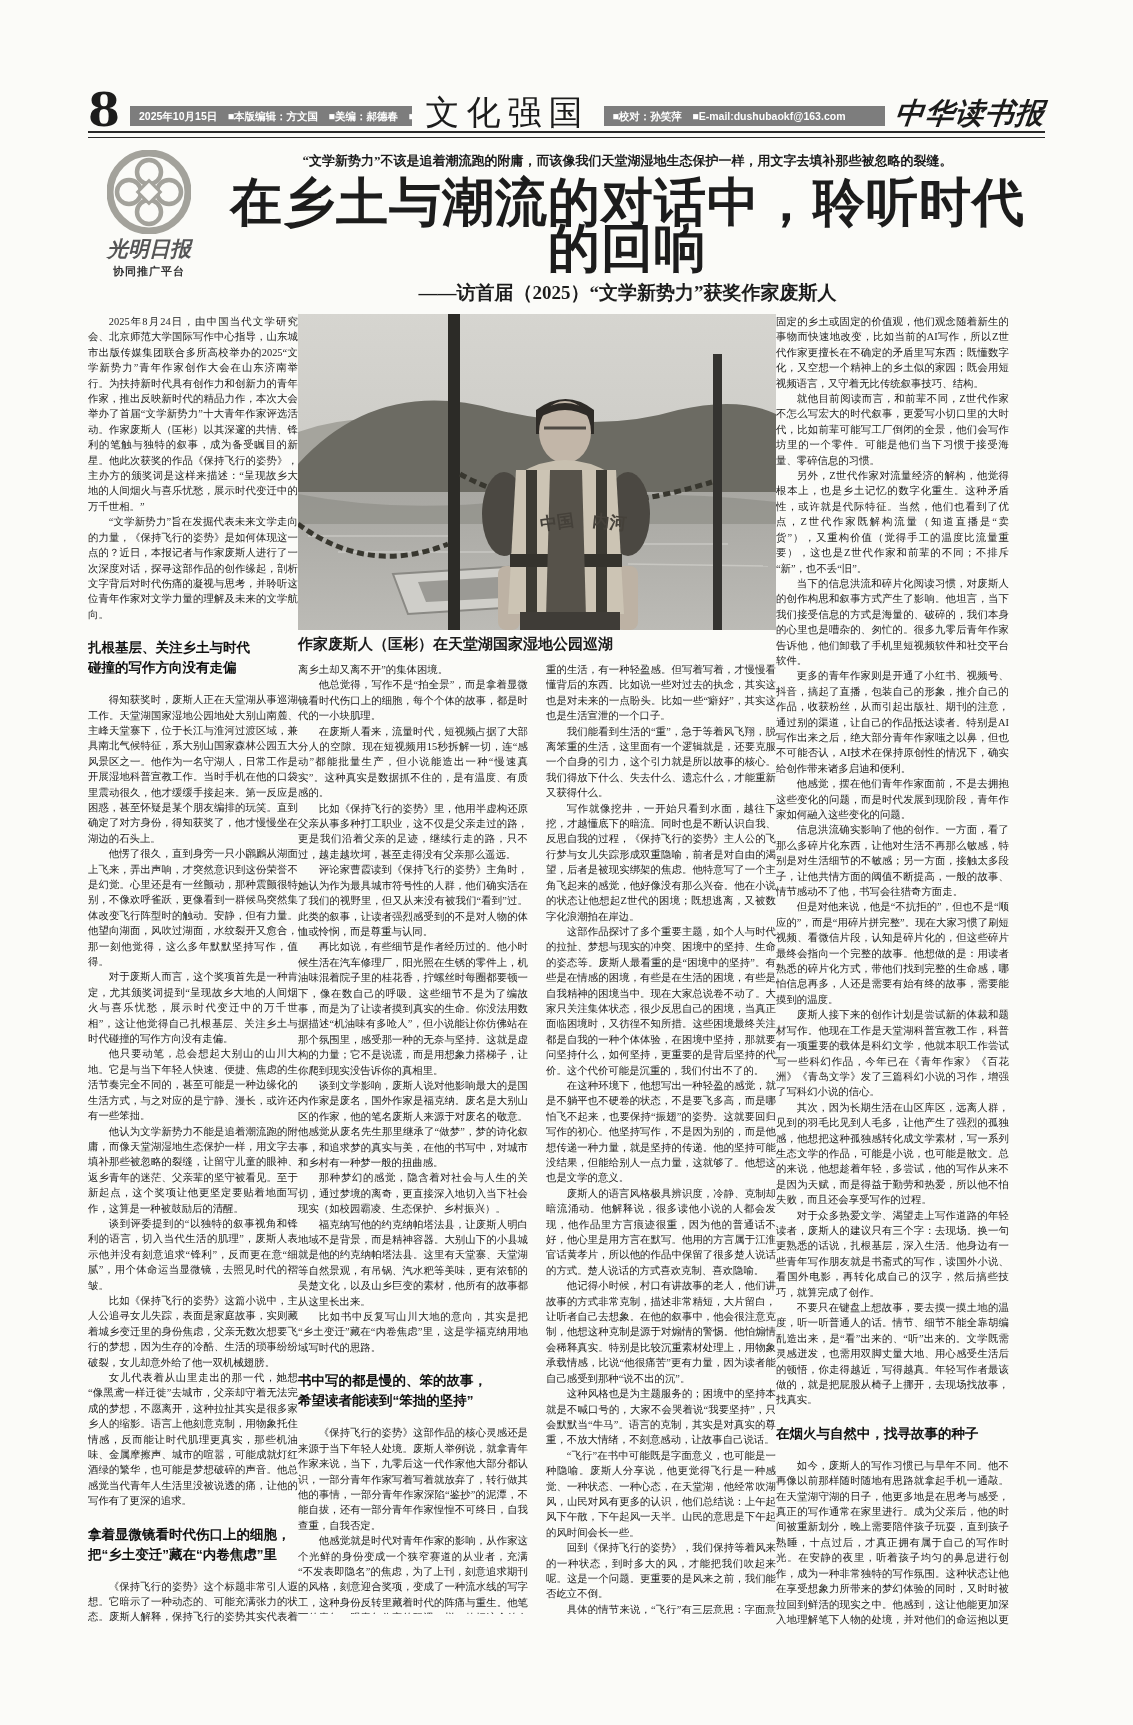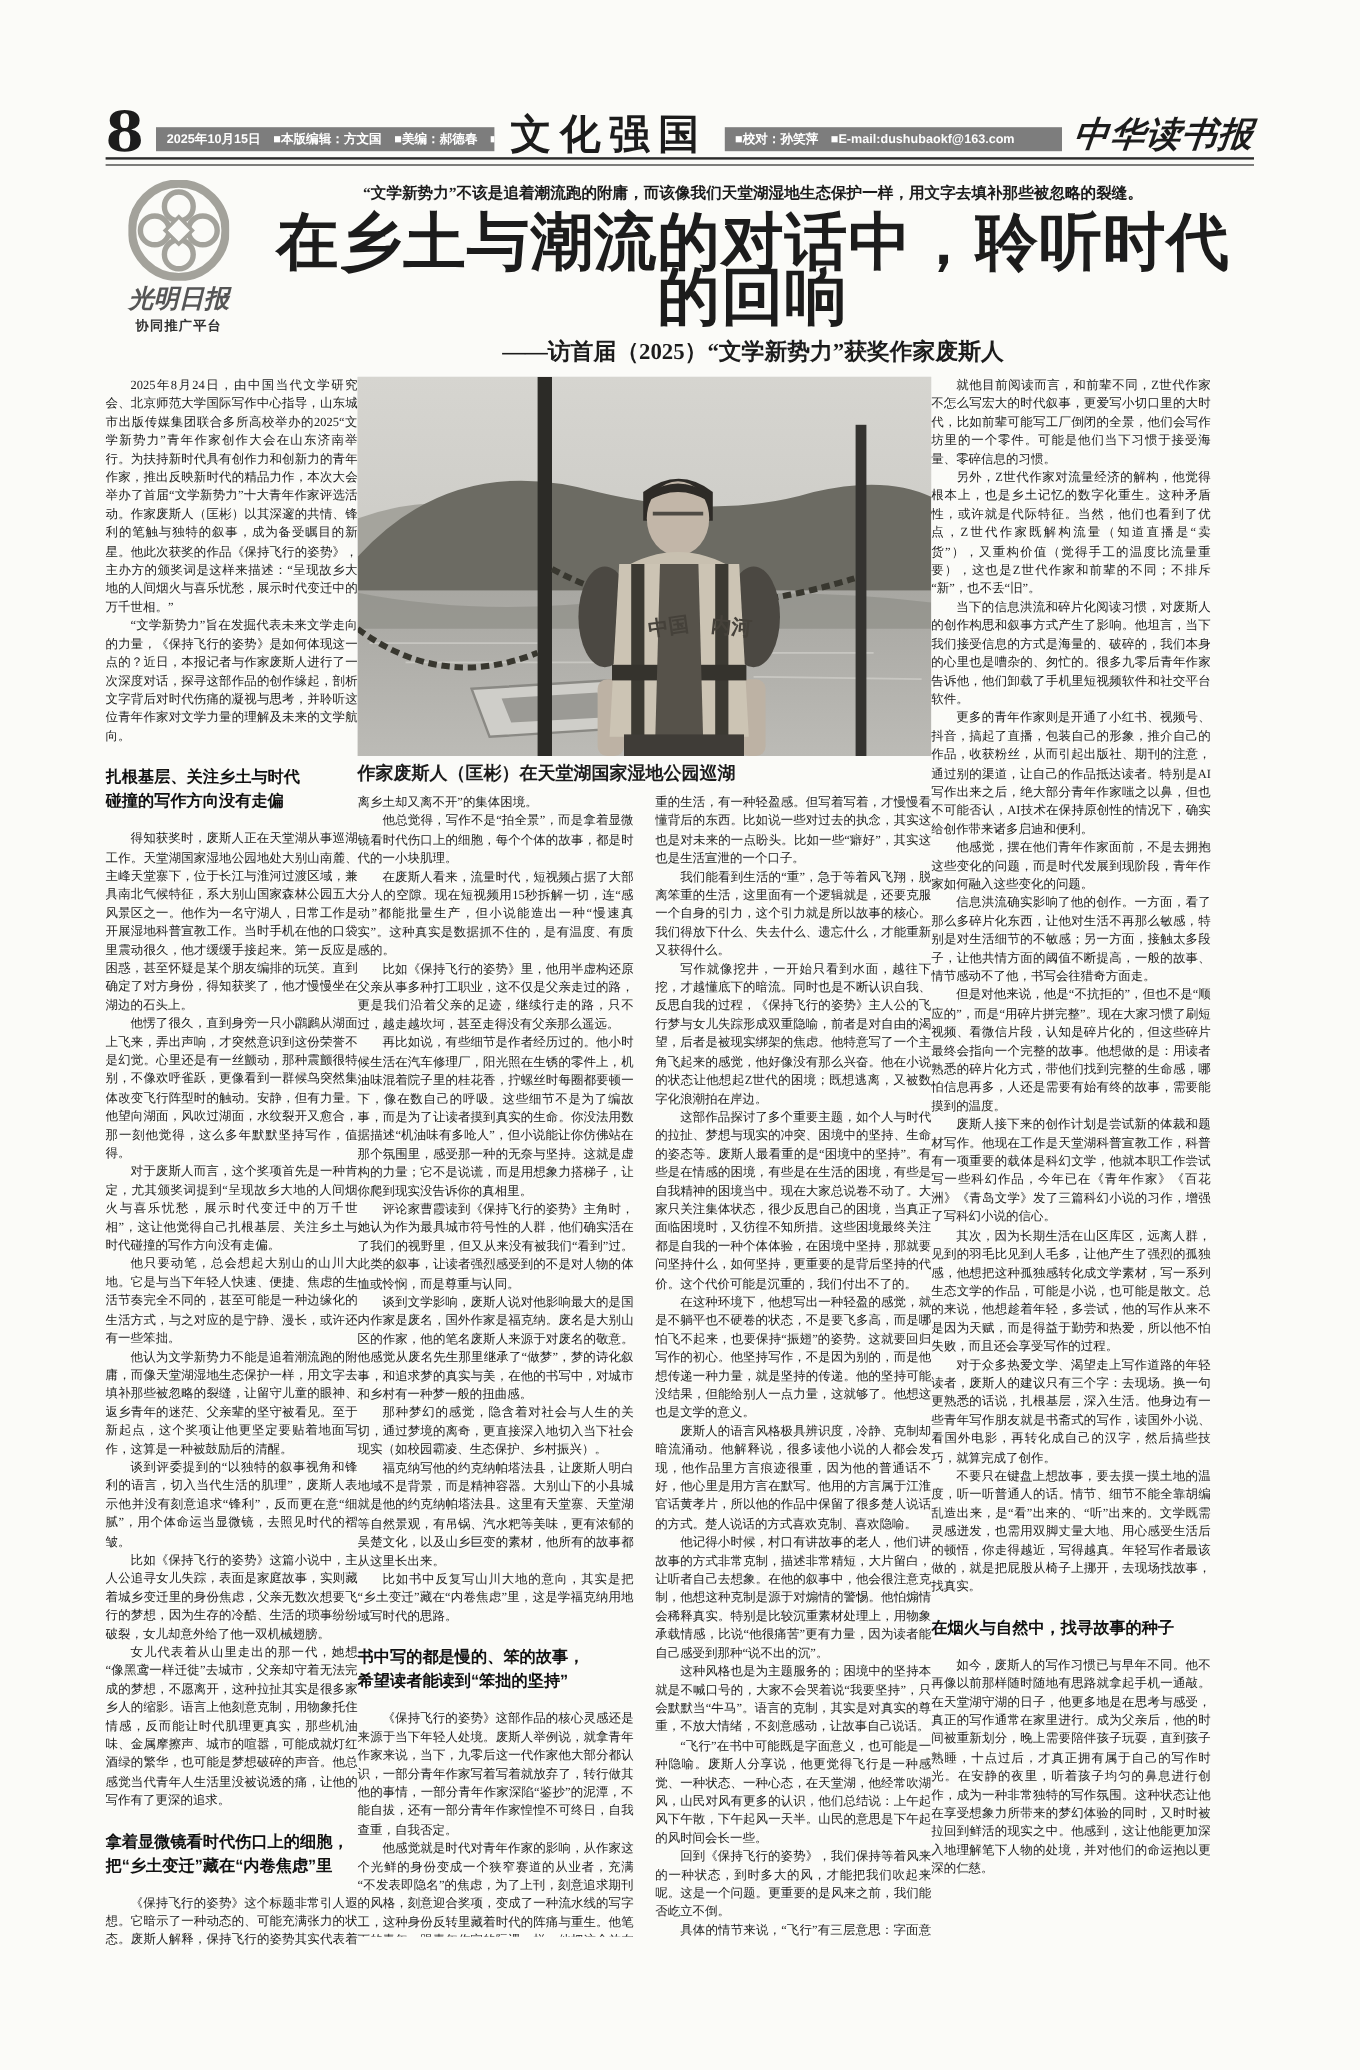--- a/index.html
+++ b/index.html
@@ -7,21 +7,21 @@
         box-sizing:border-box;padding:88px 88px 0 88px;color:#1c1c1c;
         font-family:"Liberation Serif","DejaVu Serif",serif;overflow:hidden;}
   
   .hdr{display:flex;align-items:flex-end;gap:10px;height:40px;}
   .pagenum{font-size:46px;font-weight:bold;line-height:36px;font-family:"DejaVu Serif",serif;}
   .bar{background:#7d7d7d;color:#fff;font-family:"Liberation Sans","DejaVu Sans",sans-serif;
        font-size:10.5px;font-weight:bold;height:20px;line-height:20px;padding:0 9px;
        white-space:nowrap;overflow:hidden;margin-bottom:2px;}
   .bar-left{flex:1;}
   .bar-right{flex:1;text-align:left;}
-  .section-title{font-size:34px;font-weight:700;letter-spacing:7px;line-height:34px;
+  .section-title{font-size:34px;font-weight:400;letter-spacing:7px;line-height:34px;
        font-family:"Liberation Serif",serif;margin:0 4px -2px 4px;white-space:nowrap;}
   .masthead{font-size:29px;font-weight:bold;font-style:italic;transform:skewX(-6deg);
        white-space:nowrap;line-height:30px;letter-spacing:1px;}
   .hdr-rule{margin-top:3px;height:4px;border-top:2px solid #2a2a2a;border-bottom:1px solid #2a2a2a;}
   
   .headblock{display:flex;margin-top:10px;height:158px;}
   .promo{width:122px;flex:0 0 122px;text-align:center;}
   .emblem{width:84px;height:84px;margin:2px auto 4px auto;}
   .promo-title{font-size:21px;font-weight:bold;font-style:italic;line-height:23px;color:#555;}
   .promo-sub{font-size:11px;font-weight:bold;letter-spacing:1px;margin-top:3px;color:#333;
@@ -157,22 +157,22 @@
           </g>
         </svg>
       </div>
       <div class="caption">作家废斯人（匡彬）在天堂湖国家湿地公园巡湖</div>
       <div class="center-cols">
         <div class="col col2">
             <p class="body-p noind">离乡土却又离不开”的集体困境。</p>
             <p class="body-p">他总觉得，写作不是“拍全景”，而是拿着显微镜看时代伤口上的细胞，每个个体的故事，都是时代的一小块肌理。</p>
             <p class="body-p">在废斯人看来，流量时代，短视频占据了大部分人的空隙。现在短视频用15秒拆解一切，连“感动”都能批量生产，但小说能造出一种“慢速真实”。这种真实是数据抓不住的，是有温度、有质感的。</p>
             <p class="body-p">比如《保持飞行的姿势》里，他用半虚构还原父亲从事多种打工职业，这不仅是父亲走过的路，更是我们沿着父亲的足迹，继续行走的路，只不过，越走越坎坷，甚至走得没有父亲那么遥远。</p>
+            <p class="body-p">评论家曹霞读到《保持飞行的姿势》主角时，她认为作为最具城市符号性的人群，他们确实活在了我们的视野里，但又从来没有被我们“看到”过。此类的叙事，让读者强烈感受到的不是对人物的体恤或怜悯，而是尊重与认同。</p>
             <p class="body-p">再比如说，有些细节是作者经历过的。他小时候生活在汽车修理厂，阳光照在生锈的零件上，机油味混着院子里的桂花香，拧螺丝时每圈都要顿一下，像在数自己的呼吸。这些细节不是为了编故事，而是为了让读者摸到真实的生命。你没法用数据描述“机油味有多呛人”，但小说能让你仿佛站在那个氛围里，感受那一种的无奈与坚持。这就是虚构的力量；它不是说谎，而是用想象力搭梯子，让你爬到现实没告诉你的真相里。</p>
-            <p class="body-p">评论家曹霞读到《保持飞行的姿势》主角时，她认为作为最具城市符号性的人群，他们确实活在了我们的视野里，但又从来没有被我们“看到”过。此类的叙事，让读者强烈感受到的不是对人物的体恤或怜悯，而是尊重与认同。</p>
             <p class="body-p">谈到文学影响，废斯人说对他影响最大的是国内作家是废名，国外作家是福克纳。废名是大别山区的作家，他的笔名废斯人来源于对废名的敬意。他感觉从废名先生那里继承了“做梦”，梦的诗化叙事，和追求梦的真实与美，在他的书写中，对城市和乡村有一种梦一般的扭曲感。</p>
             <p class="body-p">那种梦幻的感觉，隐含着对社会与人生的关切，通过梦境的离奇，更直接深入地切入当下社会现实（如校园霸凌、生态保护、乡村振兴）。</p>
             <p class="body-p">福克纳写他的约克纳帕塔法县，让废斯人明白地域不是背景，而是精神容器。大别山下的小县城就是他的约克纳帕塔法县。这里有天堂寨、天堂湖等自然景观，有吊锅、汽水粑等美味，更有浓郁的吴楚文化，以及山乡巨变的素材，他所有的故事都从这里长出来。</p>
             <p class="body-p">比如书中反复写山川大地的意向，其实是把“乡土变迁”藏在“内卷焦虑”里，这是学福克纳用地域写时代的思路。</p>
             <h3 class="col-heading">书中写的都是慢的、笨的故事，<br>希望读者能读到“笨拙的坚持”</h3>
             <p class="body-p">《保持飞行的姿势》这部作品的核心灵感还是来源于当下年轻人处境。废斯人举例说，就拿青年作家来说，当下，九零后这一代作家他大部分都认识，一部分青年作家写着写着就放弃了，转行做其他的事情，一部分青年作家深陷“鉴抄”的泥潭，不能自拔，还有一部分青年作家惶惶不可终日，自我查重，自我否定。</p>
             <p class="body-p">他感觉就是时代对青年作家的影响，从作家这个光鲜的身份变成一个狭窄赛道的从业者，充满“不发表即隐名”的焦虑，为了上刊，刻意追求期刊的风格，刻意迎合奖项，变成了一种流水线的写字工，这种身份反转里藏着时代的阵痛与重生。他笔下的青年，跟青年作家的际遇一样，他把这个放在小说里，其实是在写“人如何在变化里找到自己的位置”。</p>
           </div>
         <div class="col col3">
             <p class="body-p noind">重的生活，有一种轻盈感。但写着写着，才慢慢看懂背后的东西。比如说一些对过去的执念，其实这也是对未来的一点盼头。比如一些“癖好”，其实这也是生活宣泄的一个口子。</p>
@@ -184,20 +184,21 @@
             <p class="body-p">他记得小时候，村口有讲故事的老人，他们讲故事的方式非常克制，描述非常精短，大片留白，让听者自己去想象。在他的叙事中，他会很注意克制，他想这种克制是源于对煽情的警惕。他怕煽情会稀释真实。特别是比较沉重素材处理上，用物象承载情感，比说“他很痛苦”更有力量，因为读者能自己感受到那种“说不出的沉”。</p>
             <p class="body-p">这种风格也是为主题服务的；困境中的坚持本就是不喊口号的，大家不会哭着说“我要坚持”，只会默默当“牛马”。语言的克制，其实是对真实的尊重，不放大情绪，不刻意感动，让故事自己说话。</p>
             <p class="body-p">“飞行”在书中可能既是字面意义，也可能是一种隐喻。废斯人分享说，他更觉得飞行是一种感觉、一种状态、一种心态，在天堂湖，他经常吹湖风，山民对风有更多的认识，他们总结说：上午起风下午散，下午起风一天半。山民的意思是下午起的风时间会长一些。</p>
             <p class="body-p">回到《保持飞行的姿势》，我们保持等着风来的一种状态，到时多大的风，才能把我们吹起来呢。这是一个问题。更重要的是风来之前，我们能否屹立不倒。</p>
             <p class="body-p">具体的情节来说，“飞行”有三层意思：字面意义：主角对飞翔的执念，他想圆自己年轻时当飞行员的梦。隐喻一：他对坠落的抵抗。父亲的“飞行”是不想从事业惨败坠落到“认命”里，他不服输；隐喻二：对规训的反抗。</p>
           </div>
       </div>
     </div>
 
     <div class="col col4">
+        <p class="body-p noind">固定的乡土或固定的价值观，他们观念随着新生的事物而快速地改变，比如当前的AI写作，所以Z世代作家更擅长在不确定的矛盾里写东西；既懂数字化，又空想一个精神上的乡土似的家园；既会用短视频语言，又守着无比传统叙事技巧、结构。</p>
         <p class="body-p">就他目前阅读而言，和前辈不同，Z世代作家不怎么写宏大的时代叙事，更爱写小切口里的大时代，比如前辈可能写工厂倒闭的全景，他们会写作坊里的一个零件。可能是他们当下习惯于接受海量、零碎信息的习惯。</p>
         <p class="body-p">另外，Z世代作家对流量经济的解构，他觉得根本上，也是乡土记忆的数字化重生。这种矛盾性，或许就是代际特征。当然，他们也看到了优点，Z世代作家既解构流量（知道直播是“卖货”），又重构价值（觉得手工的温度比流量重要），这也是Z世代作家和前辈的不同；不排斥“新”，也不丢“旧”。</p>
         <p class="body-p">当下的信息洪流和碎片化阅读习惯，对废斯人的创作构思和叙事方式产生了影响。他坦言，当下我们接受信息的方式是海量的、破碎的，我们本身的心里也是嘈杂的、匆忙的。很多九零后青年作家告诉他，他们卸载了手机里短视频软件和社交平台软件。</p>
         <p class="body-p">更多的青年作家则是开通了小红书、视频号、抖音，搞起了直播，包装自己的形象，推介自己的作品，收获粉丝，从而引起出版社、期刊的注意，通过别的渠道，让自己的作品抵达读者。特别是AI写作出来之后，绝大部分青年作家嗤之以鼻，但也不可能否认，AI技术在保持原创性的情况下，确实给创作带来诸多启迪和便利。</p>
         <p class="body-p">他感觉，摆在他们青年作家面前，不是去拥抱这些变化的问题，而是时代发展到现阶段，青年作家如何融入这些变化的问题。</p>
         <p class="body-p">信息洪流确实影响了他的创作。一方面，看了那么多碎片化东西，让他对生活不再那么敏感，特别是对生活细节的不敏感；另一方面，接触太多段子，让他共情方面的阈值不断提高，一般的故事、情节感动不了他，书写会往猎奇方面走。</p>
         <p class="body-p">但是对他来说，他是“不抗拒的”，但也不是“顺应的”，而是“用碎片拼完整”。现在大家习惯了刷短视频、看微信片段，认知是碎片化的，但这些碎片最终会指向一个完整的故事。他想做的是：用读者熟悉的碎片化方式，带他们找到完整的生命感，哪怕信息再多，人还是需要有始有终的故事，需要能摸到的温度。</p>
         <p class="body-p">废斯人接下来的创作计划是尝试新的体裁和题材写作。他现在工作是天堂湖科普宣教工作，科普有一项重要的载体是科幻文学，他就本职工作尝试写一些科幻作品，今年已在《青年作家》《百花洲》《青岛文学》发了三篇科幻小说的习作，增强了写科幻小说的信心。</p>
         <p class="body-p">其次，因为长期生活在山区库区，远离人群，见到的羽毛比见到人毛多，让他产生了强烈的孤独感，他想把这种孤独感转化成文学素材，写一系列生态文学的作品，可能是小说，也可能是散文。总的来说，他想趁着年轻，多尝试，他的写作从来不是因为天赋，而是得益于勤劳和热爱，所以他不怕失败，而且还会享受写作的过程。</p>
         <p class="body-p">对于众多热爱文学、渴望走上写作道路的年轻读者，废斯人的建议只有三个字：去现场。换一句更熟悉的话说，扎根基层，深入生活。他身边有一些青年写作朋友就是书斋式的写作，读国外小说、看国外电影，再转化成自己的汉字，然后搞些技巧，就算完成了创作。</p>

